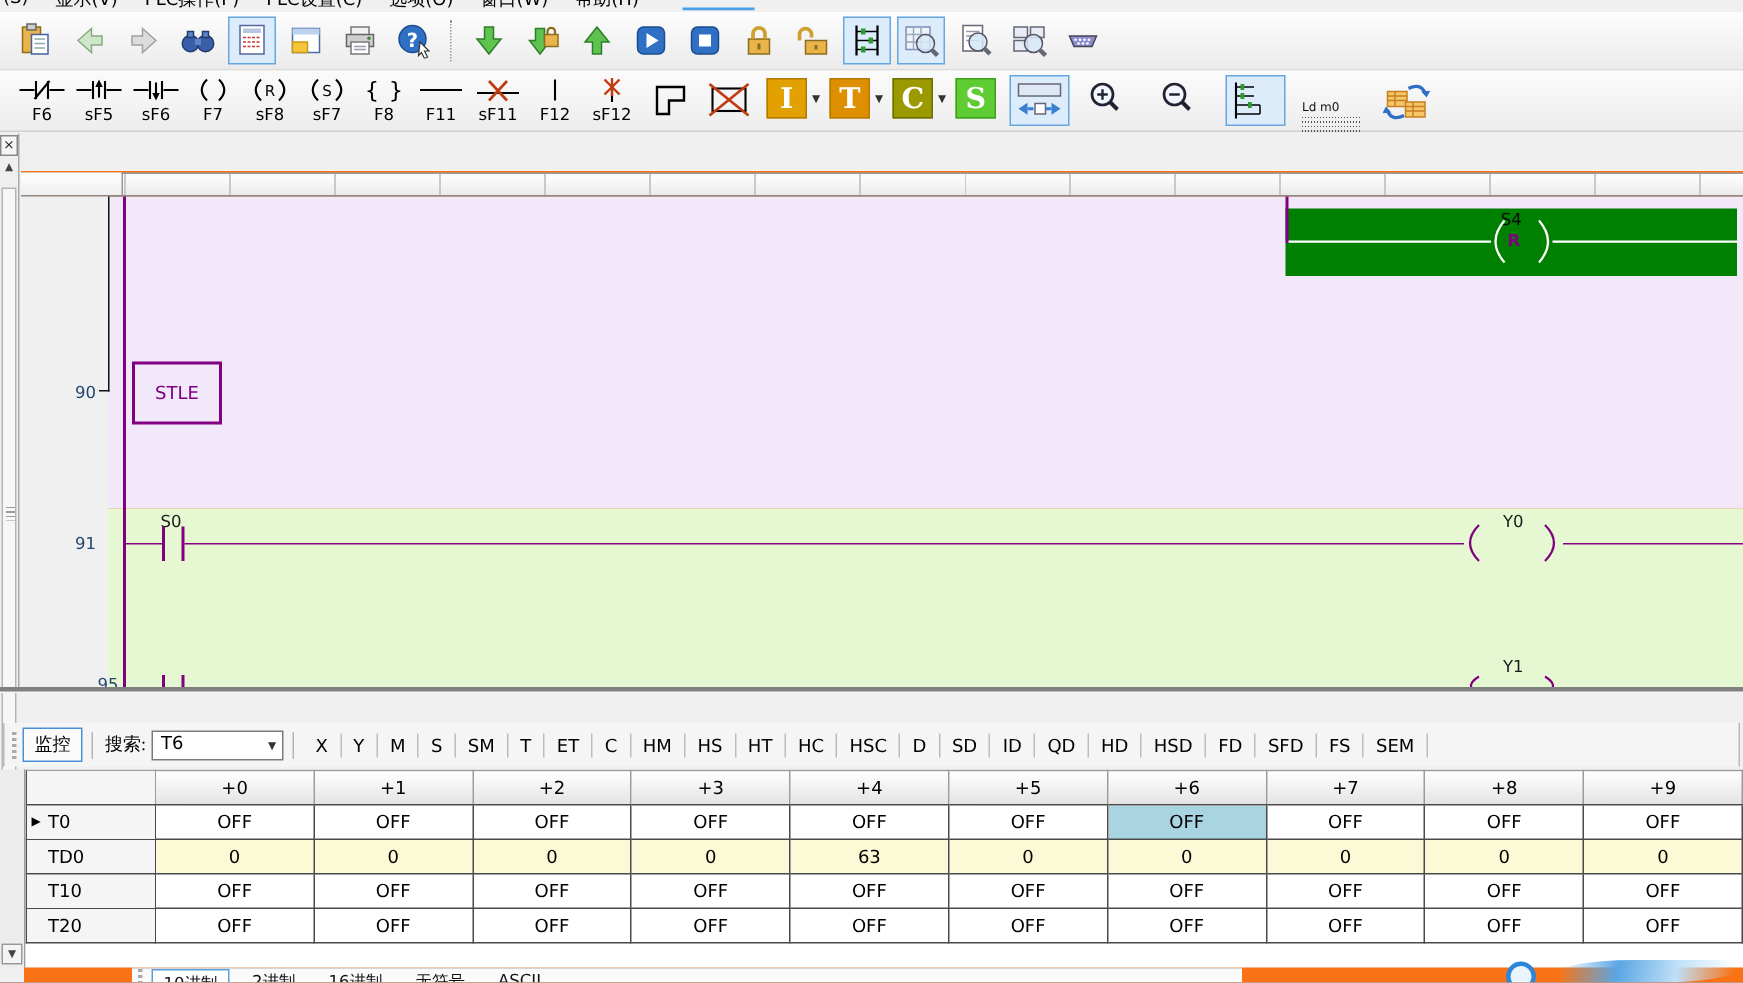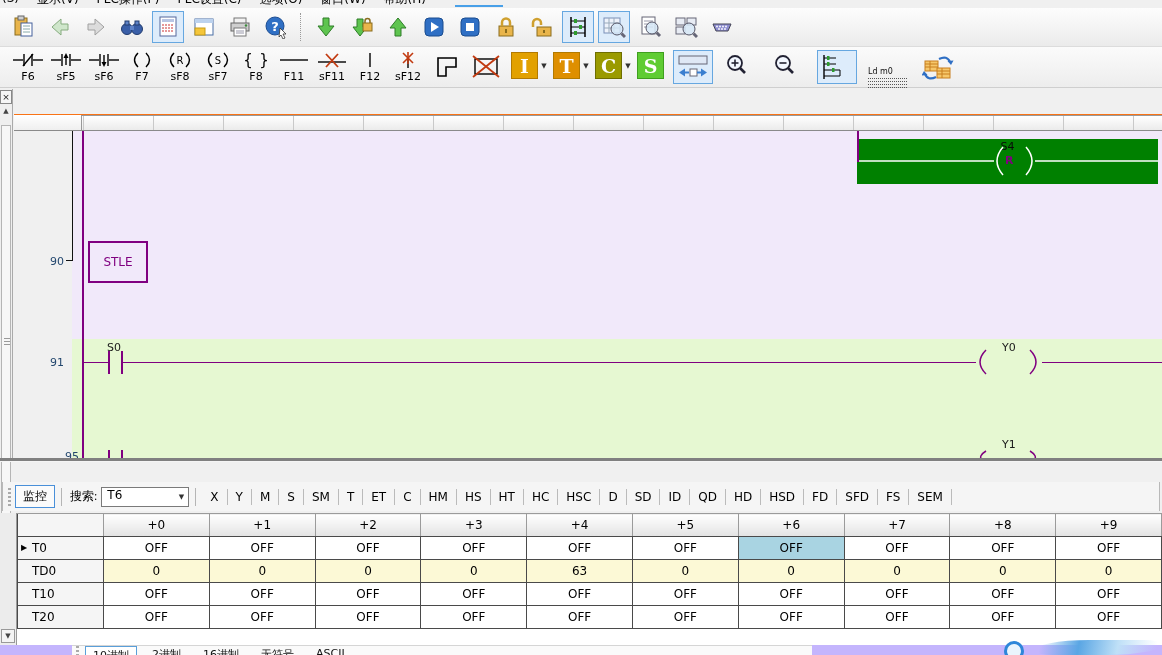--- a/index.html
+++ b/index.html
@@ -91,21 +91,21 @@
           font-size:7px;color:#444;text-align:center;line-height:13px;box-sizing:border-box;}
   .dm-wrap{position:absolute;left:17px;top:513px;right:0;height:132px;overflow:hidden;background:#fff;}
   table.dm{border-collapse:collapse;table-layout:fixed;width:1145px;}
   table.dm th,table.dm td{border:1px solid #4a4a4a;height:22px;padding:0;text-align:center;font-size:12px;font-weight:normal;overflow:hidden;}
   table.dm th{background:linear-gradient(#ffffff,#e3e3e3);border:1px solid #9b9b9b;border-bottom:1px solid #4a4a4a;}
   table.dm th.rh, table.dm td.rh{width:71px;background:#f5f5f5;text-align:left;padding-left:14px;position:relative;border-left:1px solid #4a4a4a;}
   table.dm td.word{background:#fcf9d6;}
   table.dm td.selcell{background:#a9d4e2;}
   .rowmark{position:absolute;left:3px;top:6px;font-size:8px;color:#000;}
   
-  .fmt-bar{position:absolute;top:645px;left:0;right:0;height:10px;background:#c4b5fd;overflow:hidden;}
+  .fmt-bar{position:absolute;top:645px;left:16px;right:0;height:10px;background:#f97316;overflow:hidden;}
   .fmt-strip{position:absolute;left:72px;top:0;width:740px;height:10px;background:#fafafa;border-top:1px solid #d5d5d5;}
   .fmt-grip{position:absolute;left:76px;top:1px;width:3px;height:9px;background:repeating-linear-gradient(#aaa 0 2px,transparent 2px 4px);}
   .fmt-tabs{position:absolute;left:85px;top:1px;display:flex;gap:8px;}
   .ftab{font-size:11px;padding:1px 7px;color:#111;white-space:nowrap;}
   .ftab.sel{border:1px solid #5a9fd9;background:#fff;}
   
   .wm-circle{position:absolute;left:1004px;top:641px;width:20px;height:20px;border:3px solid #2e86d9;border-radius:50%;box-sizing:border-box;background:#eaf4fd;}
   .wm-swoosh{position:absolute;left:1034px;top:640px;width:128px;height:15px;
              background:linear-gradient(100deg,rgba(46,134,217,0) 5%,#5aa6e4 35%,#bfe0f7 65%,rgba(46,134,217,0) 95%);
              border-radius:60% 20% 60% 20%/100% 40% 100% 40%;}

